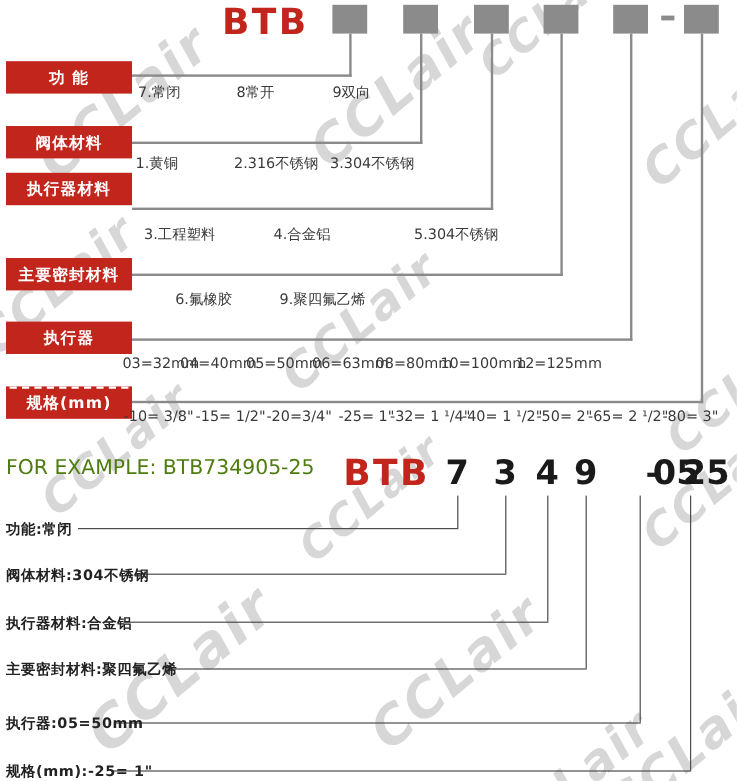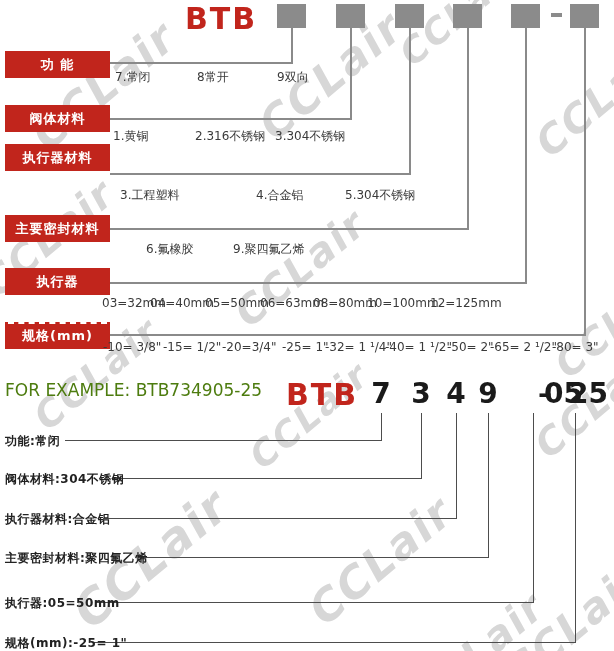--- a/index.html
+++ b/index.html
@@ -84,21 +84,21 @@
 
 <span class="opt" style="left:115px;top:69px;">7.常闭</span>
 <span class="opt" style="left:197px;top:69px;">8常开</span>
 <span class="opt" style="left:277px;top:69px;">9双向</span>
 
 <span class="opt" style="left:113px;top:128px;">1.黄铜</span>
 <span class="opt" style="left:195px;top:128px;">2.316不锈钢</span>
 <span class="opt" style="left:275px;top:128px;">3.304不锈钢</span>
 
 <span class="opt" style="left:120px;top:187px;">3.工程塑料</span>
-<span class="opt" style="left:228px;top:187px;margin-left:28px;">4.合金铝</span>
+<span class="opt" style="left:228px;top:187px;">4.合金铝</span>
 <span class="opt" style="left:345px;top:187px;">5.304不锈钢</span>
 
 <span class="opt" style="left:146px;top:241px;">6.氟橡胶</span>
 <span class="opt" style="left:233px;top:241px;">9.聚四氟乙烯</span>
 
 <span class="opt" style="left:102px;top:296px;">03=32mm</span>
 <span class="opt" style="left:150px;top:296px;">04=40mm</span>
 <span class="opt" style="left:205px;top:296px;">05=50mm</span>
 <span class="opt" style="left:260px;top:296px;">06=63mm</span>
 <span class="opt" style="left:313px;top:296px;">08=80mm</span>

